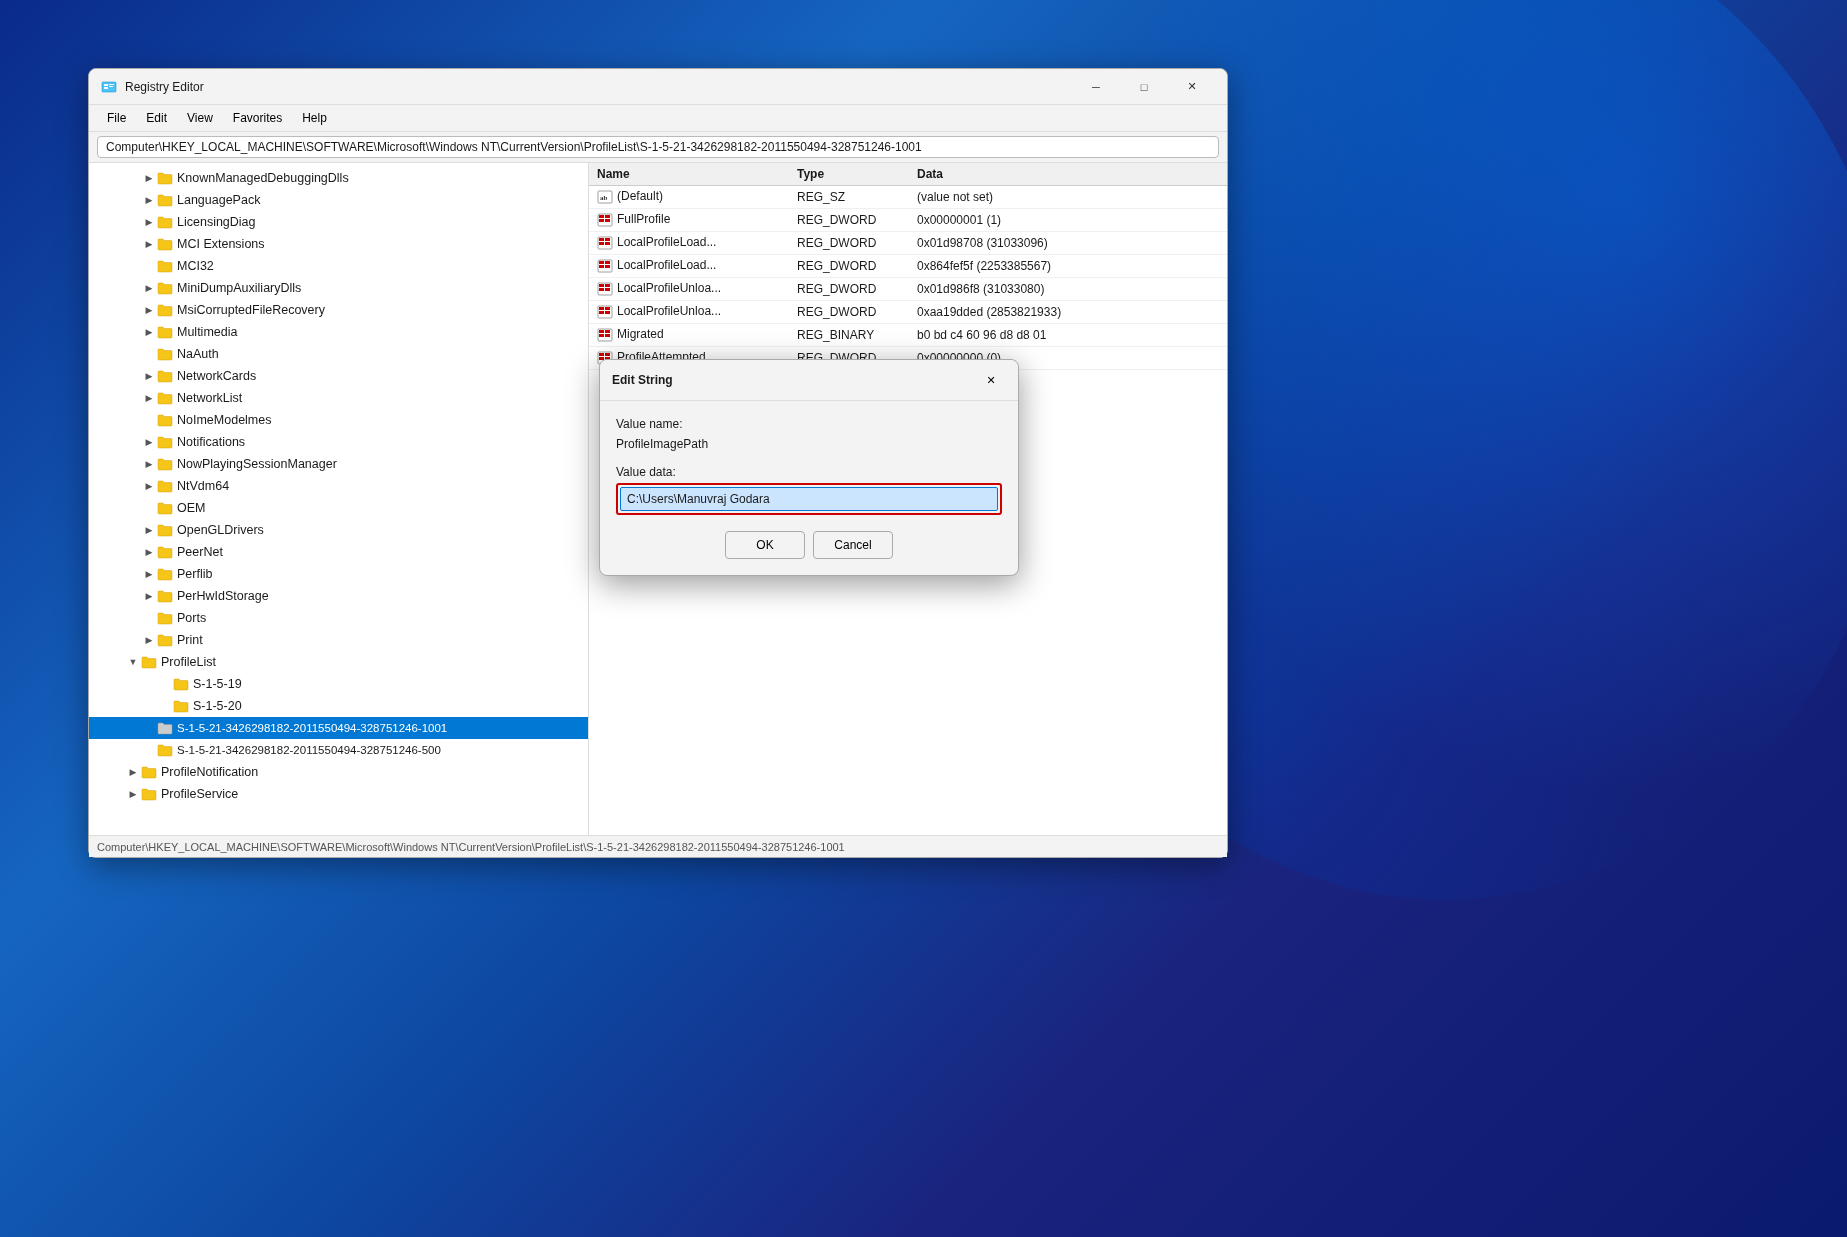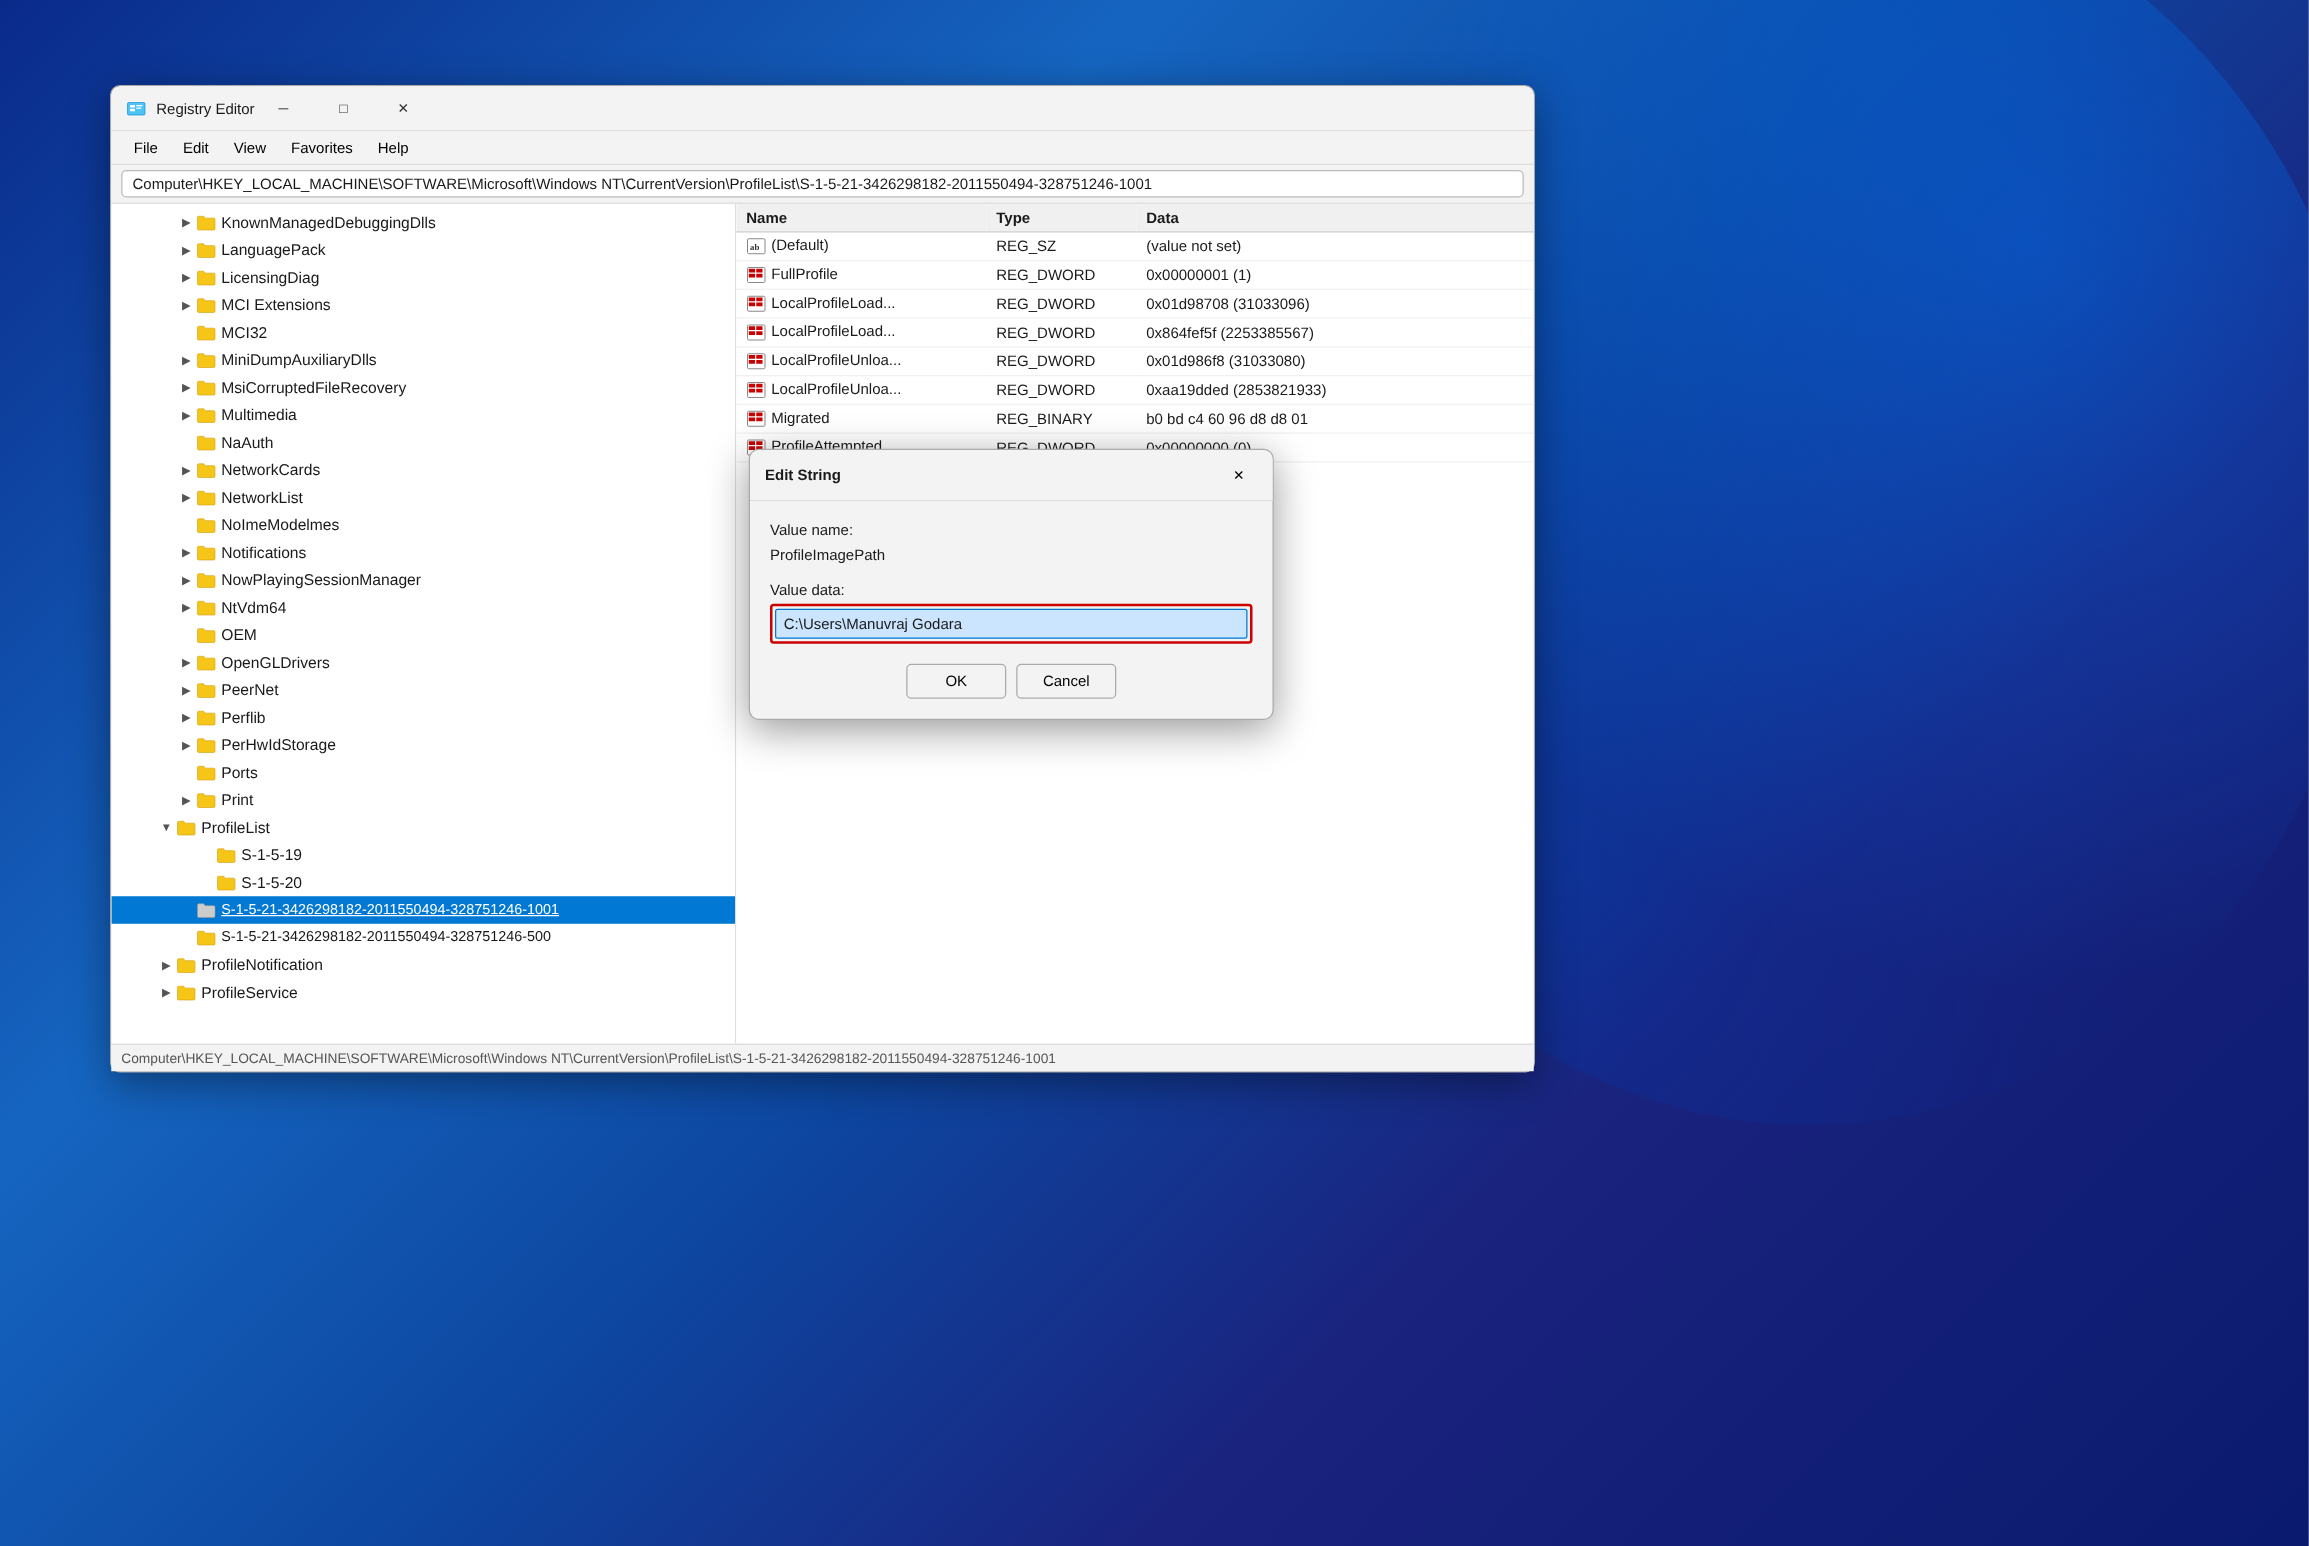--- a/index.html
+++ b/index.html
@@ -38,21 +38,21 @@
       border-radius: 8px;
       box-shadow: 0 8px 32px rgba(0,0,0,0.4);
       display: flex;
       flex-direction: column;
     }
 
     
     .title-bar {
       display: flex;
       align-items: center;
-      justify-content: flex-start;
+      justify-content: space-between;
       background: #f3f3f3;
       padding: 0 12px;
       height: 36px;
       border-radius: 8px 8px 0 0;
       border-bottom: 1px solid #ddd;
     }
     .title-bar-left {
       display: flex;
       align-items: center;
       gap: 8px;
@@ -137,21 +137,21 @@
     .tree-item {
       display: flex;
       align-items: center;
       padding: 2px 4px;
       cursor: pointer;
       white-space: nowrap;
       font-size: 12.5px;
       color: #1a1a1a;
       min-height: 22px;
     }
-    .tree-item.selected { background: #0078d4; color: white; text-decoration: underline; }
+    .tree-item.selected { background: #0078d4; color: white; }
 
     .tree-indent { display: inline-block; }
     .tree-arrow {
       width: 16px;
       display: inline-flex;
       align-items: center;
       justify-content: center;
       font-size: 9px;
       color: #555;
     }

